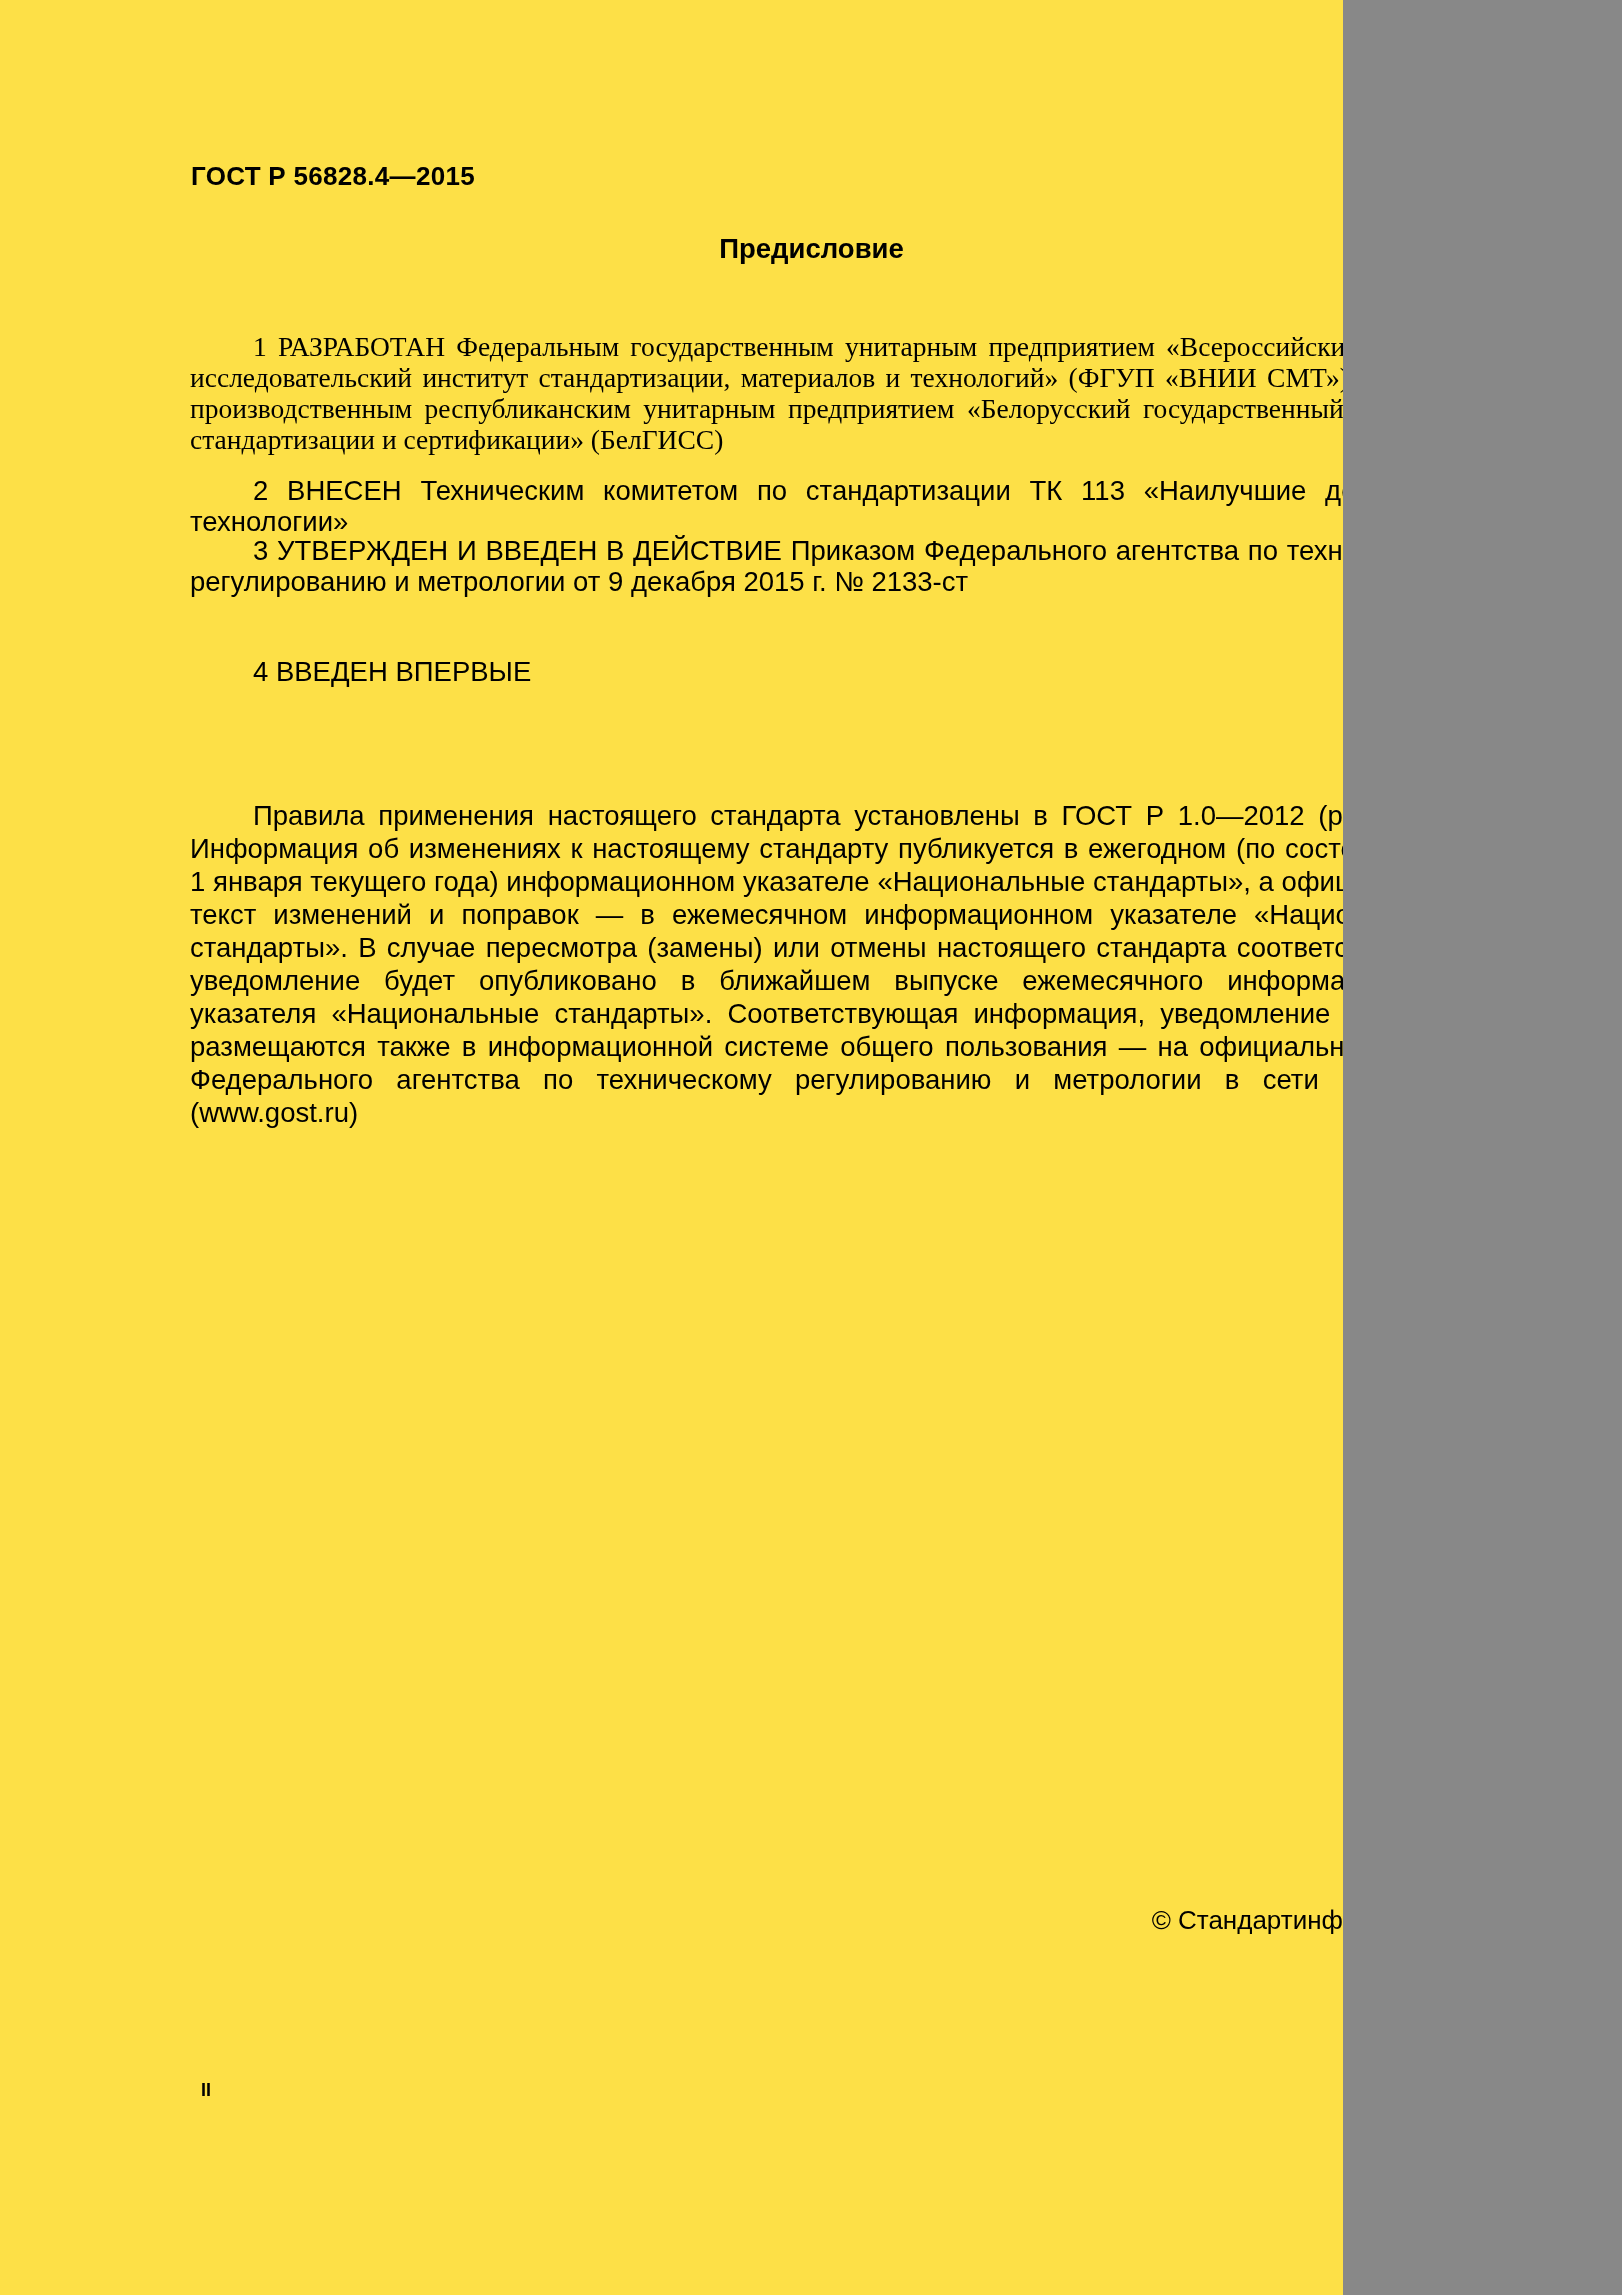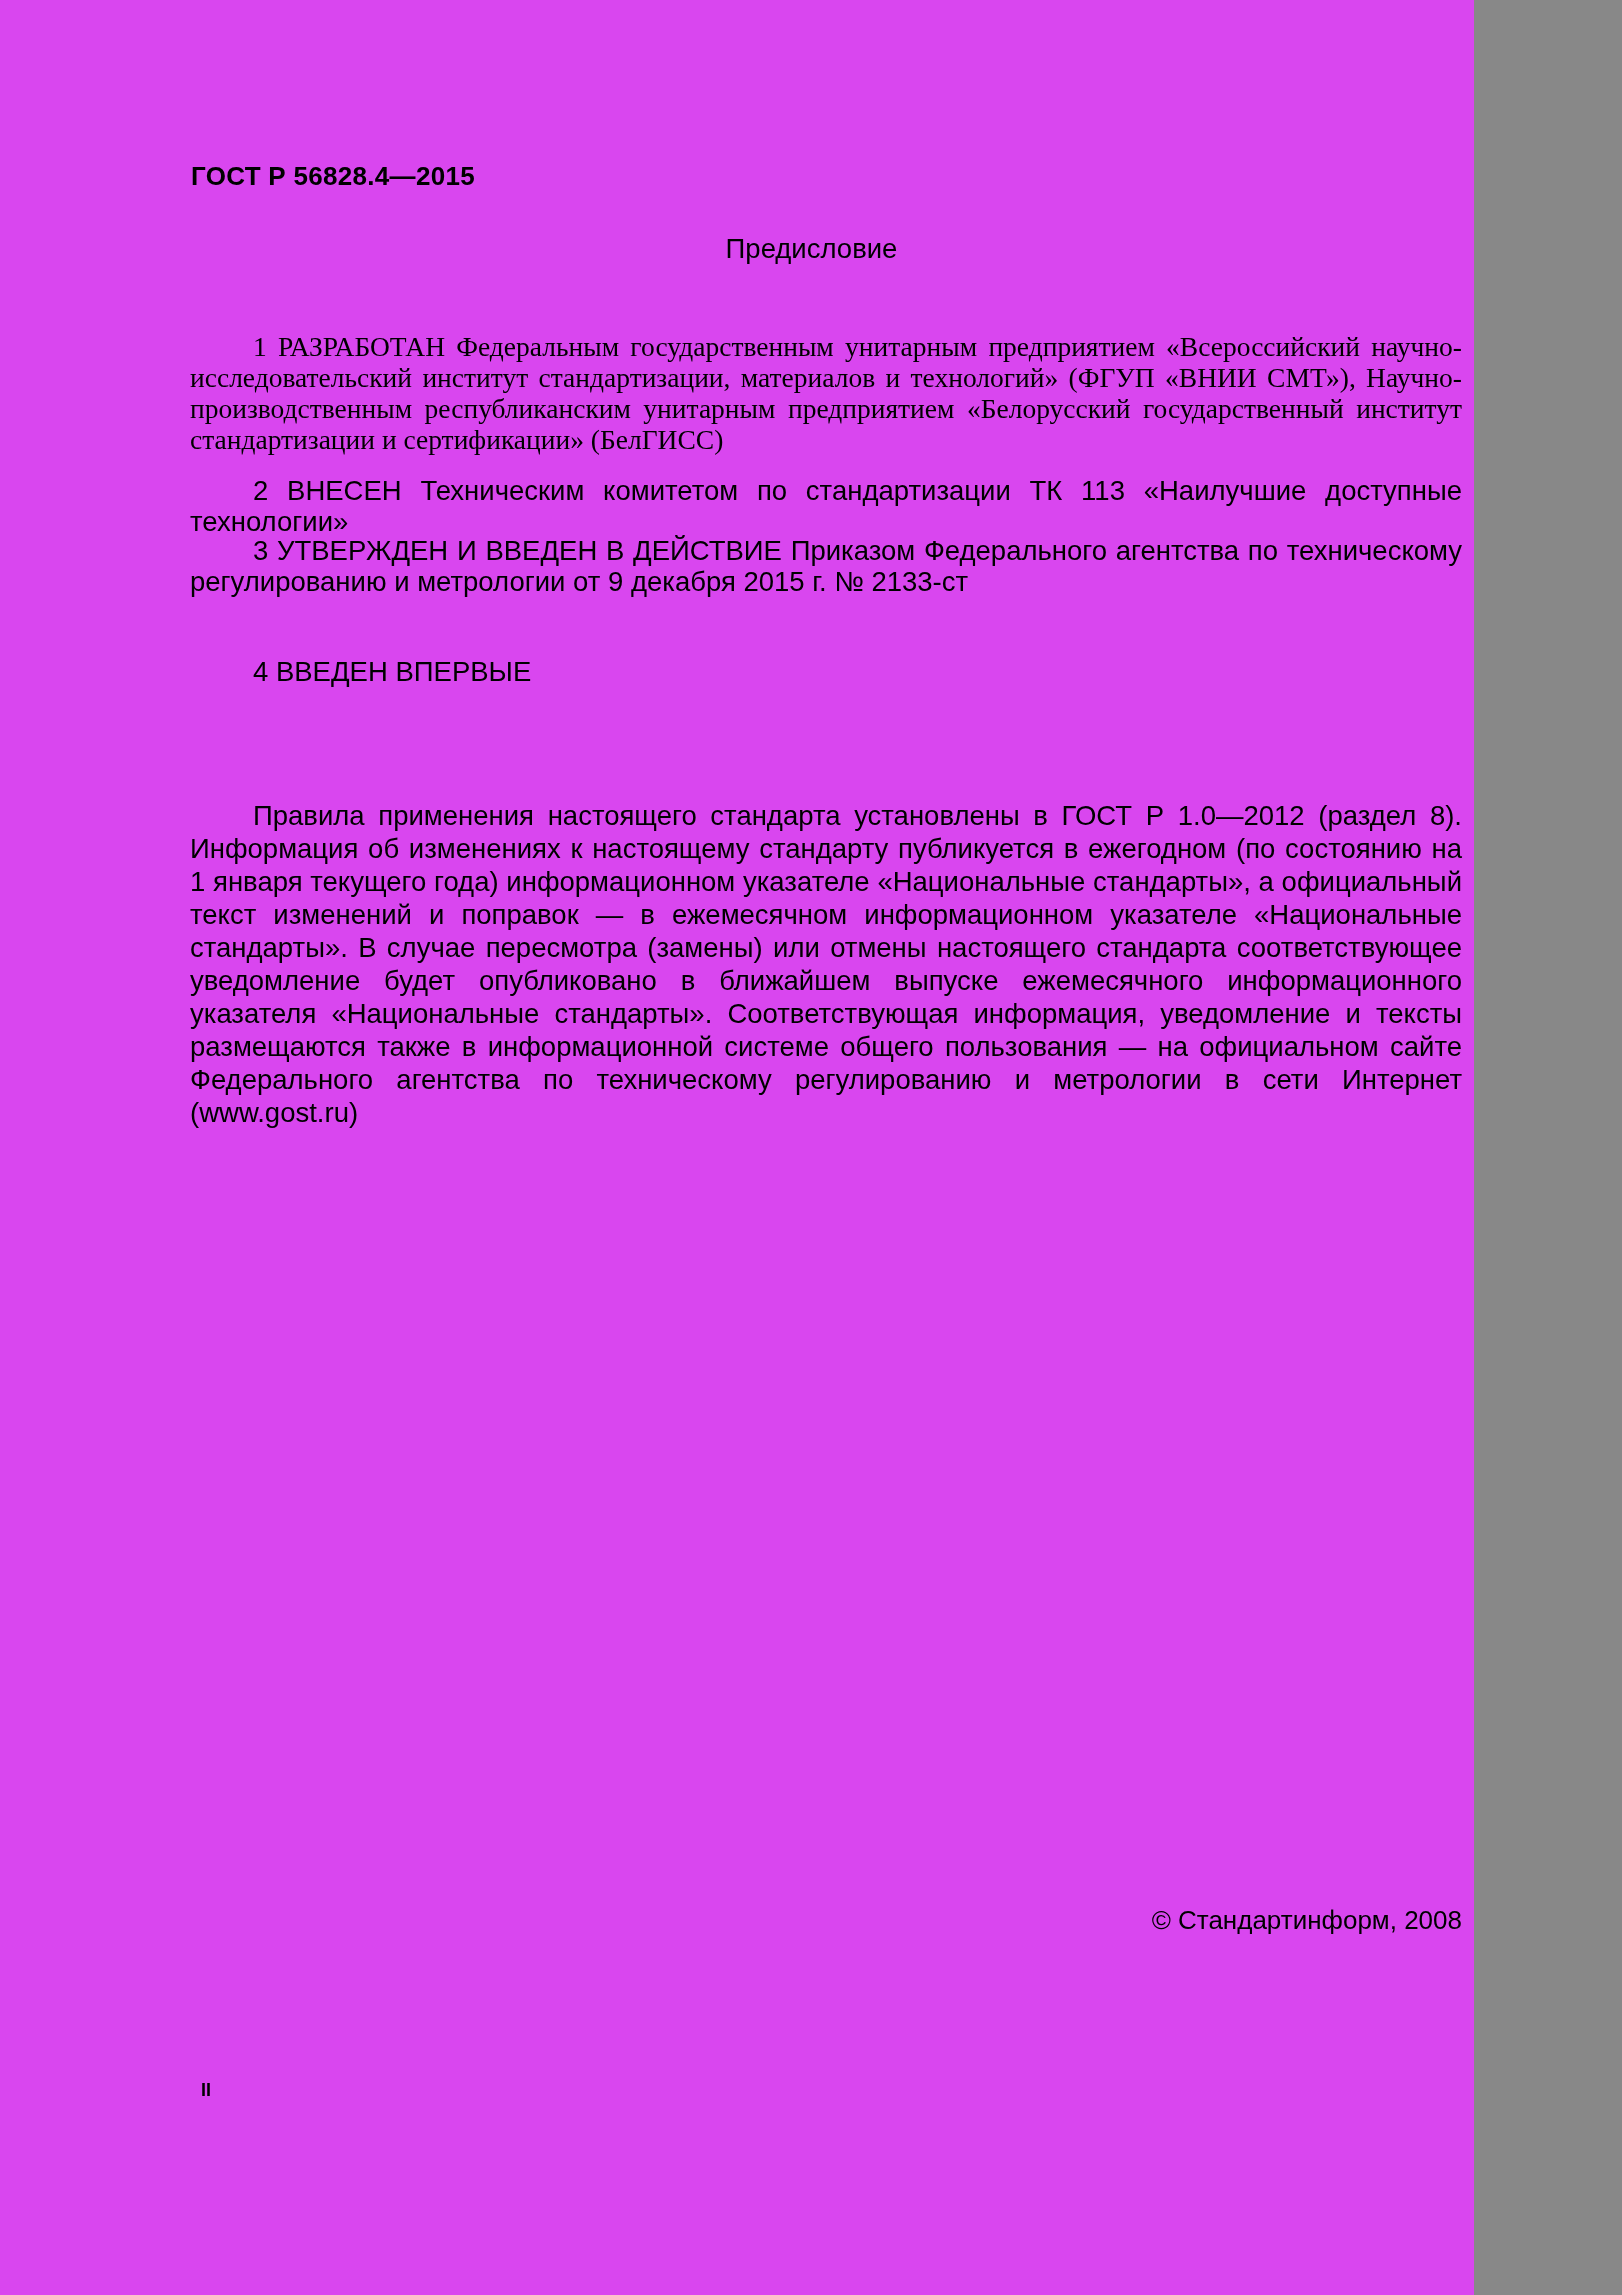--- a/index.html
+++ b/index.html
@@ -1,36 +1,36 @@
 <!DOCTYPE html>
 <html style="font-size:10.5px"><head>
 <meta charset="utf-8">
 <style>
   html, body { margin: 0; padding: 0; background: #888; }
   .page {
     position: relative;
-    width: 1474px;
+    width: 1343px;
     height: 2295px;
-    background: #d946ef;
+    background: #fde047;
     font-family: "Liberation Sans", sans-serif;
     color: #000000;
     overflow: hidden;
   }
   .doc-header {
     position: absolute;
     left: 191px; top: 161px;
     font-size: 26px; font-weight: bold;
     letter-spacing: 0.3px;
     white-space: nowrap;
   }
   .doc-title {
     position: absolute;
     left: 0; top: 233px; width: 1623px;
     text-align: center;
-    font-size: 27.5px; font-weight: normal;
+    font-size: 27.5px; font-weight: bold;
   }
   .textcol {
     position: absolute;
     left: 190px; width: 1272px;
     font-size: 27.5px; line-height: 31px;
     text-align: justify;
     text-indent: 63px;
   }
   .p1 { top: 331px; font-family: Liberation Serif, serif; }
   .p2 { top: 475px; }

